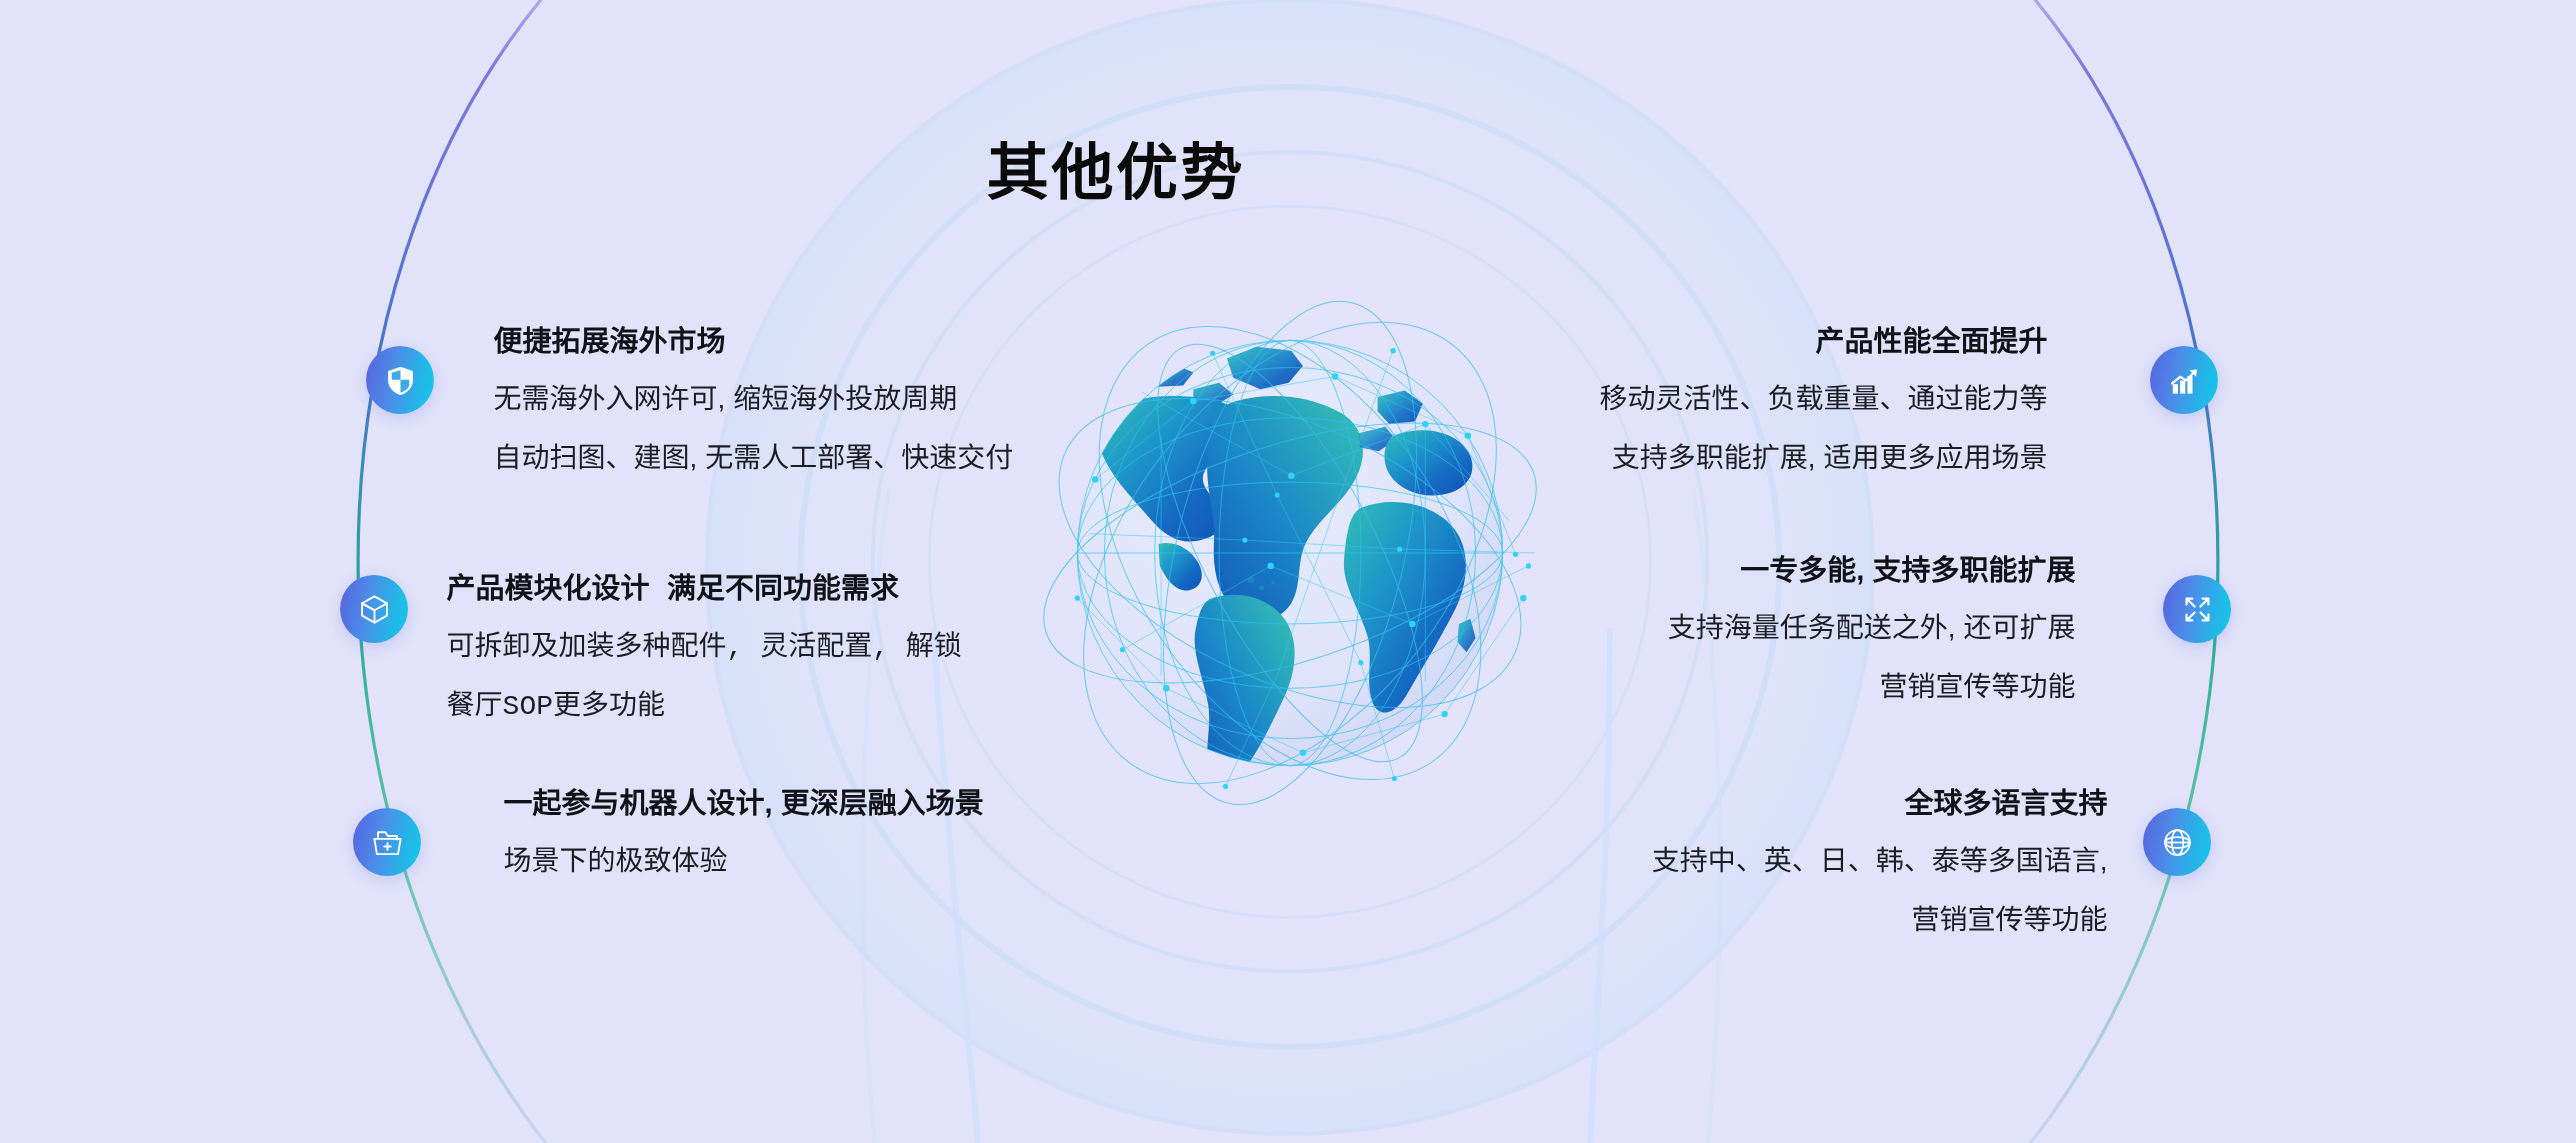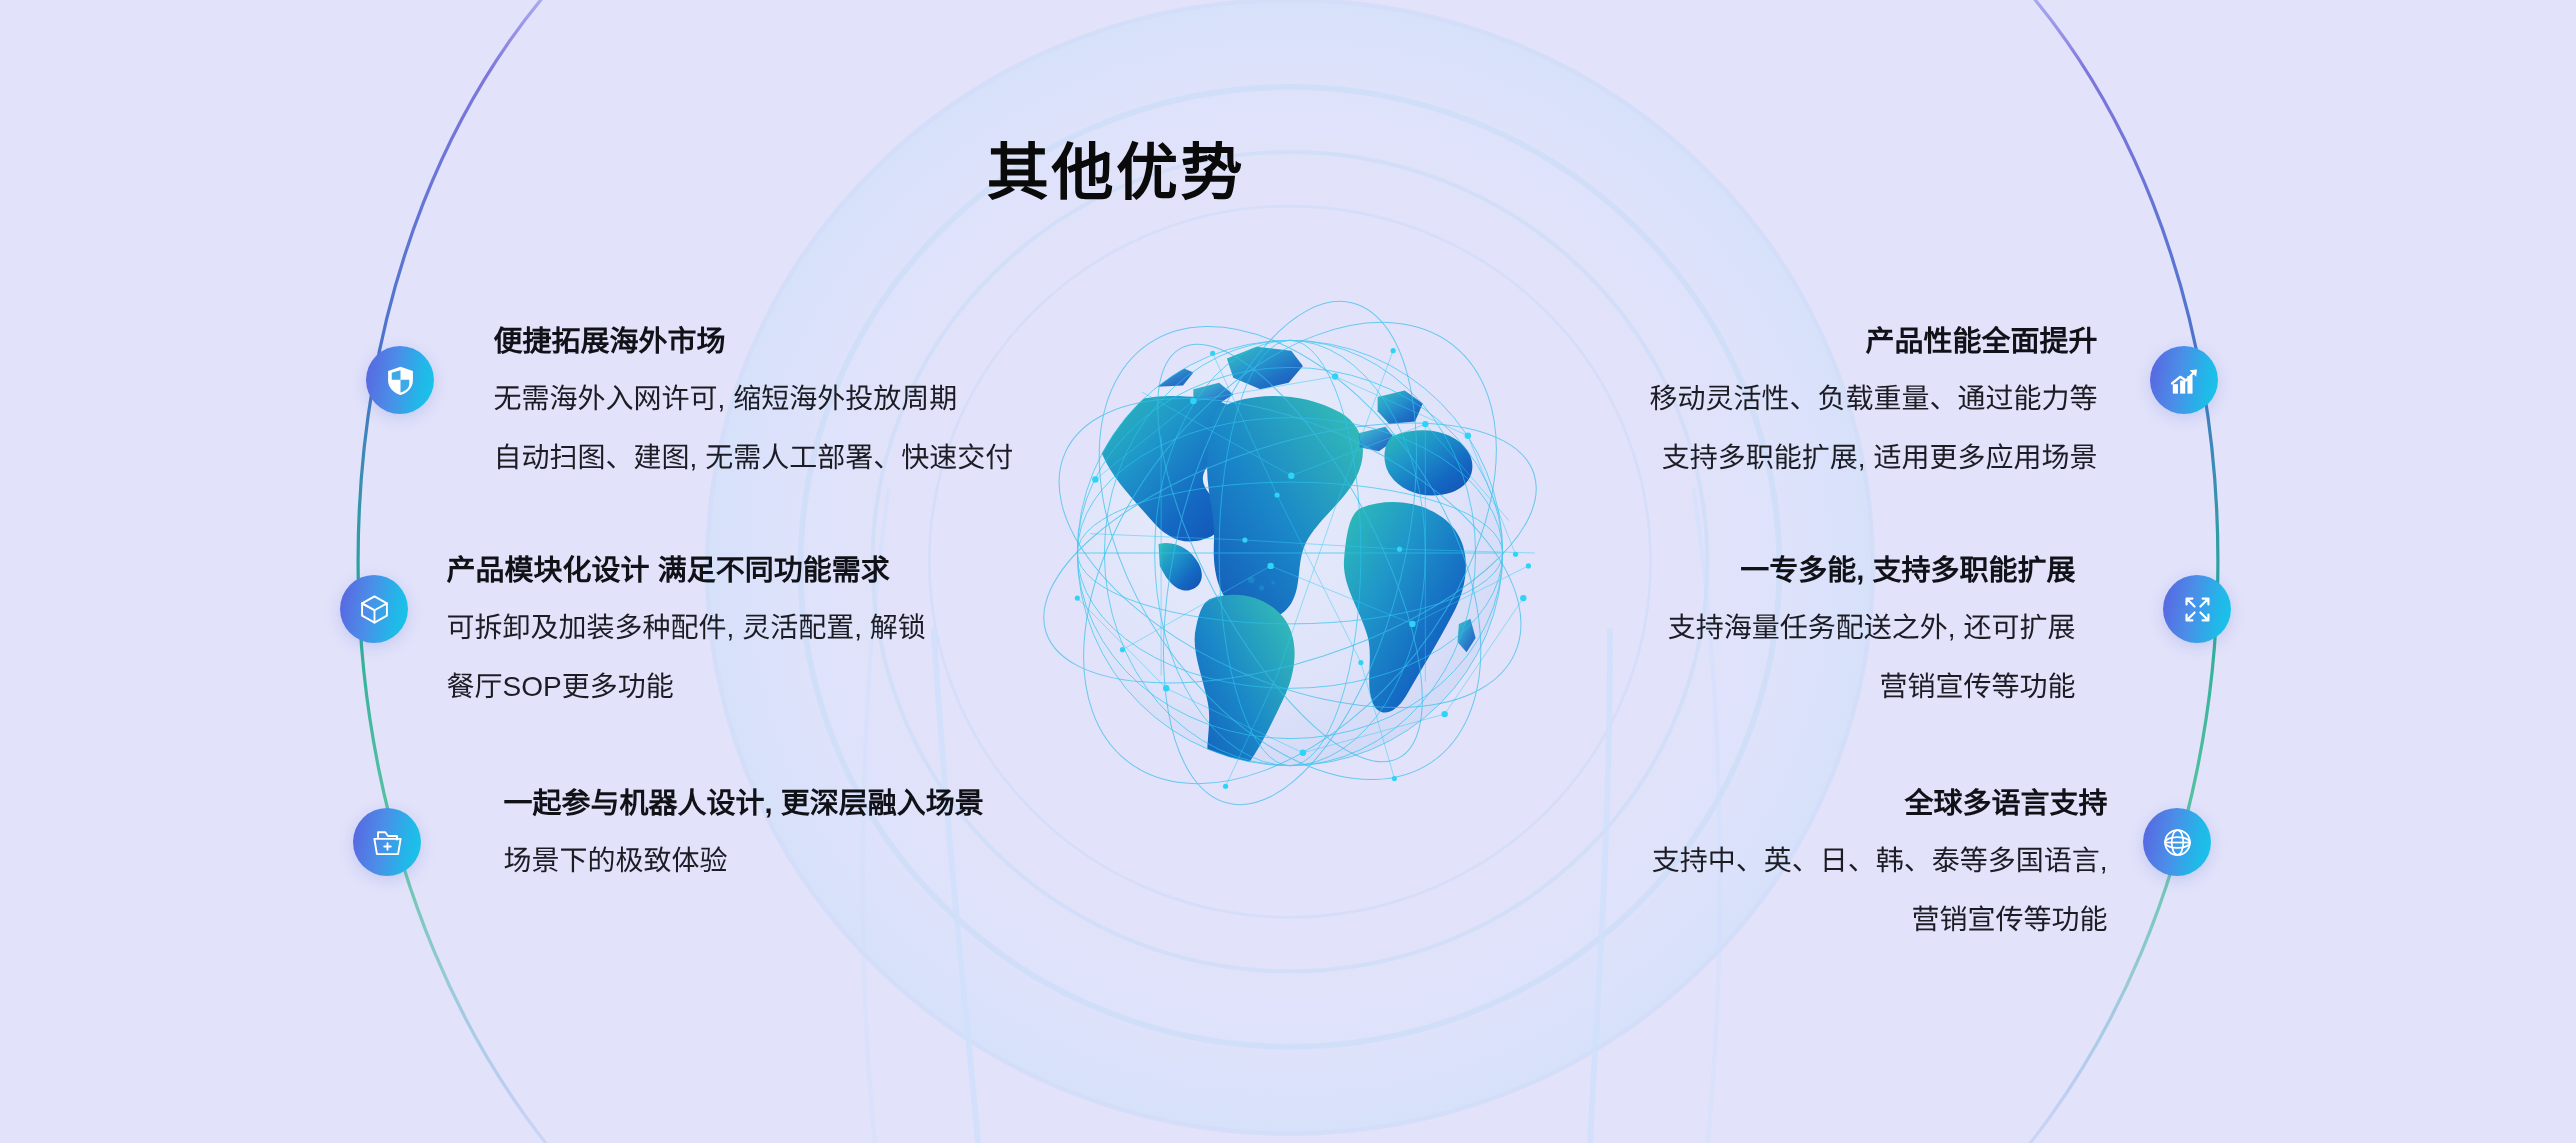--- a/index.html
+++ b/index.html
@@ -51,24 +51,24 @@
   }
   .col-left{text-align:left;}
   .col-left .f-title{margin-left:11.6px;}
   .col-left .f-line{margin-left:11.6px;}
   .col-right{text-align:right;}
   .col-right .f-title{margin-right:11.6px;}
   .col-right .f-line{margin-right:11.6px;}
 
   
   #feat-0{left:482px;top:322px;}
-  #feat-1{left:435px;top:551px;}
+  #feat-1{left:435px;top:571px;font-family:Liberation Mono, monospace;}
   #feat-2{left:492px;top:784px;}
   
-  #feat-3{left:1452px;top:322px;}
+  #feat-3{left:1402px;top:322px;}
   #feat-4{left:1430px;top:551px;}
   #feat-5{left:1462px;top:784px;}
 
   
   .badge{
     position:absolute;
     width:68px;height:68px;
     border-radius:50%;
     background:linear-gradient(100deg,#5a62e0 0%,#4b8ee8 42%,#21b8e8 78%,#16c7ea 100%);
     display:flex;align-items:center;justify-content:center;

